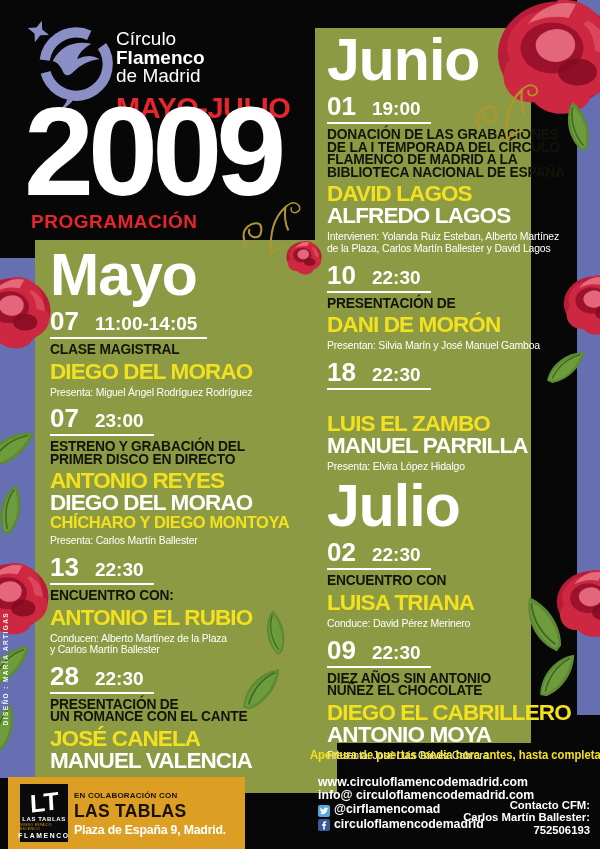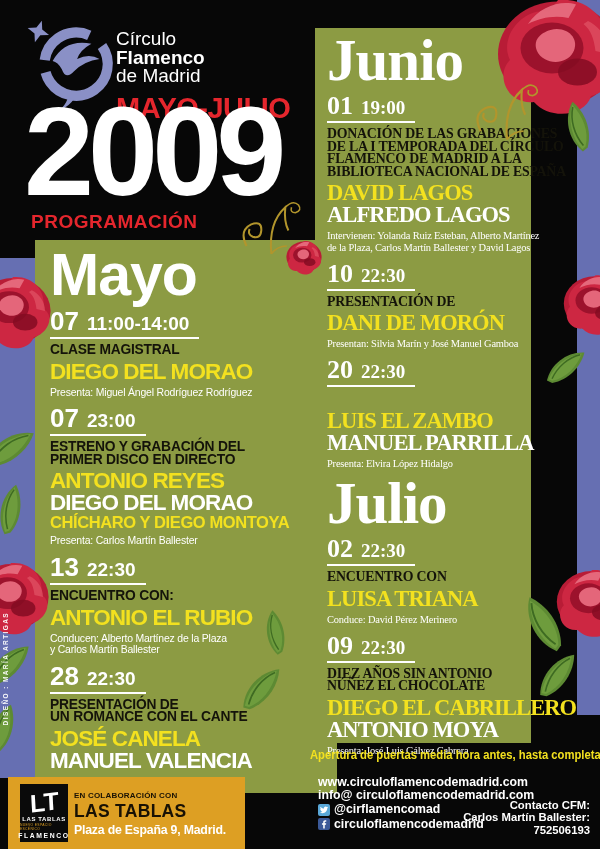--- a/index.html
+++ b/index.html
@@ -17,25 +17,25 @@
   
   .brand{position:absolute;left:116px;top:30px;color:#fff;font-size:19px;line-height:18.5px;z-index:4;}
   .brand .b2{font-weight:bold;}
   .season{position:absolute;left:116px;top:92px;color:var(--red);font-weight:bold;font-size:29px;letter-spacing:-.5px;z-index:4;}
   .year{position:absolute;left:24px;top:99px;color:#fff;font-weight:bold;font-size:126px;line-height:105px;letter-spacing:-6px;z-index:4;}
   .subtitle{position:absolute;left:31px;top:211px;color:var(--red);font-weight:bold;font-size:19px;letter-spacing:.5px;z-index:4;}
   .logo{position:absolute;left:20px;top:8px;width:102px;height:102px;z-index:4;}
   
   .panel{position:absolute;background:var(--green);box-sizing:border-box;z-index:1;}
   .panel-left{left:35px;top:240px;width:302px;height:553px;padding:9px 8px 0 15px;}
-  .panel-right{left:315px;top:28px;width:216px;height:715px;padding:6px 8px 0 12px;font-family:Liberation Serif, serif;}
+  .panel-right{left:315px;top:28px;width:216px;height:715px;padding:6px 8px 0 12px;}
   .month{color:#fff;font-weight:bold;font-size:59px;line-height:52px;letter-spacing:-1px;}
   .month.later{margin-top:8px;}
   .event{margin-top:9px;}
-  .date{display:inline-flex;align-items:baseline;gap:8px;border-bottom:2.5px solid #fff;
+  .date{display:inline-flex;align-items:baseline;gap:16px;border-bottom:2.5px solid #fff;
         padding:0 10px 2px 0;color:#fff;}
   .day{font-size:26px;font-weight:bold;line-height:22px;}
   .time{font-size:19px;font-weight:bold;}
   .topic{color:var(--ink);font-weight:bold;font-size:13.8px;line-height:12.6px;letter-spacing:-.2px;margin-top:5px;white-space:nowrap;}
   .names{margin-top:4px;}
   .name{font-weight:bold;font-size:22.5px;line-height:22px;letter-spacing:-.9px;white-space:nowrap;}
   .name.yellow{color:var(--yellow);}
   .name.white{color:#fff;}
   .name.small{font-size:16.5px;line-height:17px;color:var(--yellow);letter-spacing:-.4px;}
   .credit{color:#fff;font-size:11px;line-height:11.6px;margin-top:4px;letter-spacing:-.2px;
@@ -48,21 +48,21 @@
   .ltbox{position:absolute;left:12px;top:7px;width:48px;height:58px;background:#0a0a0a;color:#fff;
          display:flex;flex-direction:column;align-items:center;justify-content:flex-end;padding-bottom:3px;box-sizing:border-box;}
   .ltmono{font-size:25px;font-weight:bold;line-height:24px;transform:rotate(-7deg) skewX(-4deg);margin-bottom:2px;}
   .ltl1{font-size:6px;font-weight:bold;letter-spacing:.6px;line-height:6.5px;}
   .ltl2{font-size:3.4px;color:var(--orange);letter-spacing:.3px;line-height:4.5px;}
   .ltl3{font-size:6.8px;font-weight:bold;letter-spacing:1.6px;line-height:7.5px;}
   .collab-label{position:absolute;left:66px;top:14px;color:#181104;font-weight:bold;font-size:8px;letter-spacing:.2px;}
   .venue{position:absolute;left:66px;top:24px;color:#181104;font-weight:bold;font-size:17.5px;letter-spacing:.3px;}
   .venue-addr{position:absolute;left:66px;top:46px;color:#fff;font-weight:bold;font-size:12.3px;letter-spacing:-.2px;}
   .webcol{position:absolute;left:318px;top:776px;color:#fff;font-weight:bold;font-size:12.3px;line-height:13.2px;z-index:2;}
-  .webrow{display:flex;align-items:center;gap:4px;margin-top:1px;}
+  .webrow{display:flex;align-items:flex-end;gap:4px;margin-top:1px;}
   .sicon{width:12px;height:12px;flex:0 0 12px;}
   .contact{position:absolute;right:10px;top:799px;text-align:right;color:#fff;font-weight:bold;
            font-size:11.3px;line-height:12.4px;z-index:2;}
   .designer{position:absolute;left:2px;top:612px;color:#fff;font-weight:bold;font-size:6.5px;
             letter-spacing:1.4px;writing-mode:vertical-rl;transform:rotate(180deg);z-index:5;opacity:.95;}
 </style>
 </head>
 <body>
 
 <div class="poster">
@@ -94,21 +94,21 @@
 
   <div class="strip strip-right"></div>
   <div class="strip strip-left"></div>
 
   <div class="panel panel-left">
     <div class="month">Mayo</div>
 
     <div class="event">
       <div class="date">
         <span class="day">07</span>
-        <span class="time">11:00-14:00</span>
+        <span class="time">11:00-14:05</span>
       </div>
       <div class="topic">
         <div>CLASE MAGISTRAL</div>
       </div>
       <div class="names">
         <div class="name yellow">DIEGO DEL MORAO</div>
       </div>
       <div class="credit">
         <div>Presenta: Miguel Ángel Rodríguez Rodríguez</div>
       </div>
@@ -204,21 +204,21 @@
       <div class="names">
         <div class="name yellow">DANI DE MORÓN</div>
       </div>
       <div class="credit">
         <div>Presentan: Silvia Marín y José Manuel Gamboa</div>
       </div>
     </div>
 
     <div class="event">
       <div class="date">
-        <span class="day">20</span>
+        <span class="day">18</span>
         <span class="time">22:30</span>
       </div>
       <div class="names" style="margin-top:23px;">
         <div class="name yellow">LUIS EL ZAMBO</div>
         <div class="name white">MANUEL PARRILLA</div>
       </div>
       <div class="credit">
         <div>Presenta: Elvira López Hidalgo</div>
       </div>
     </div>

